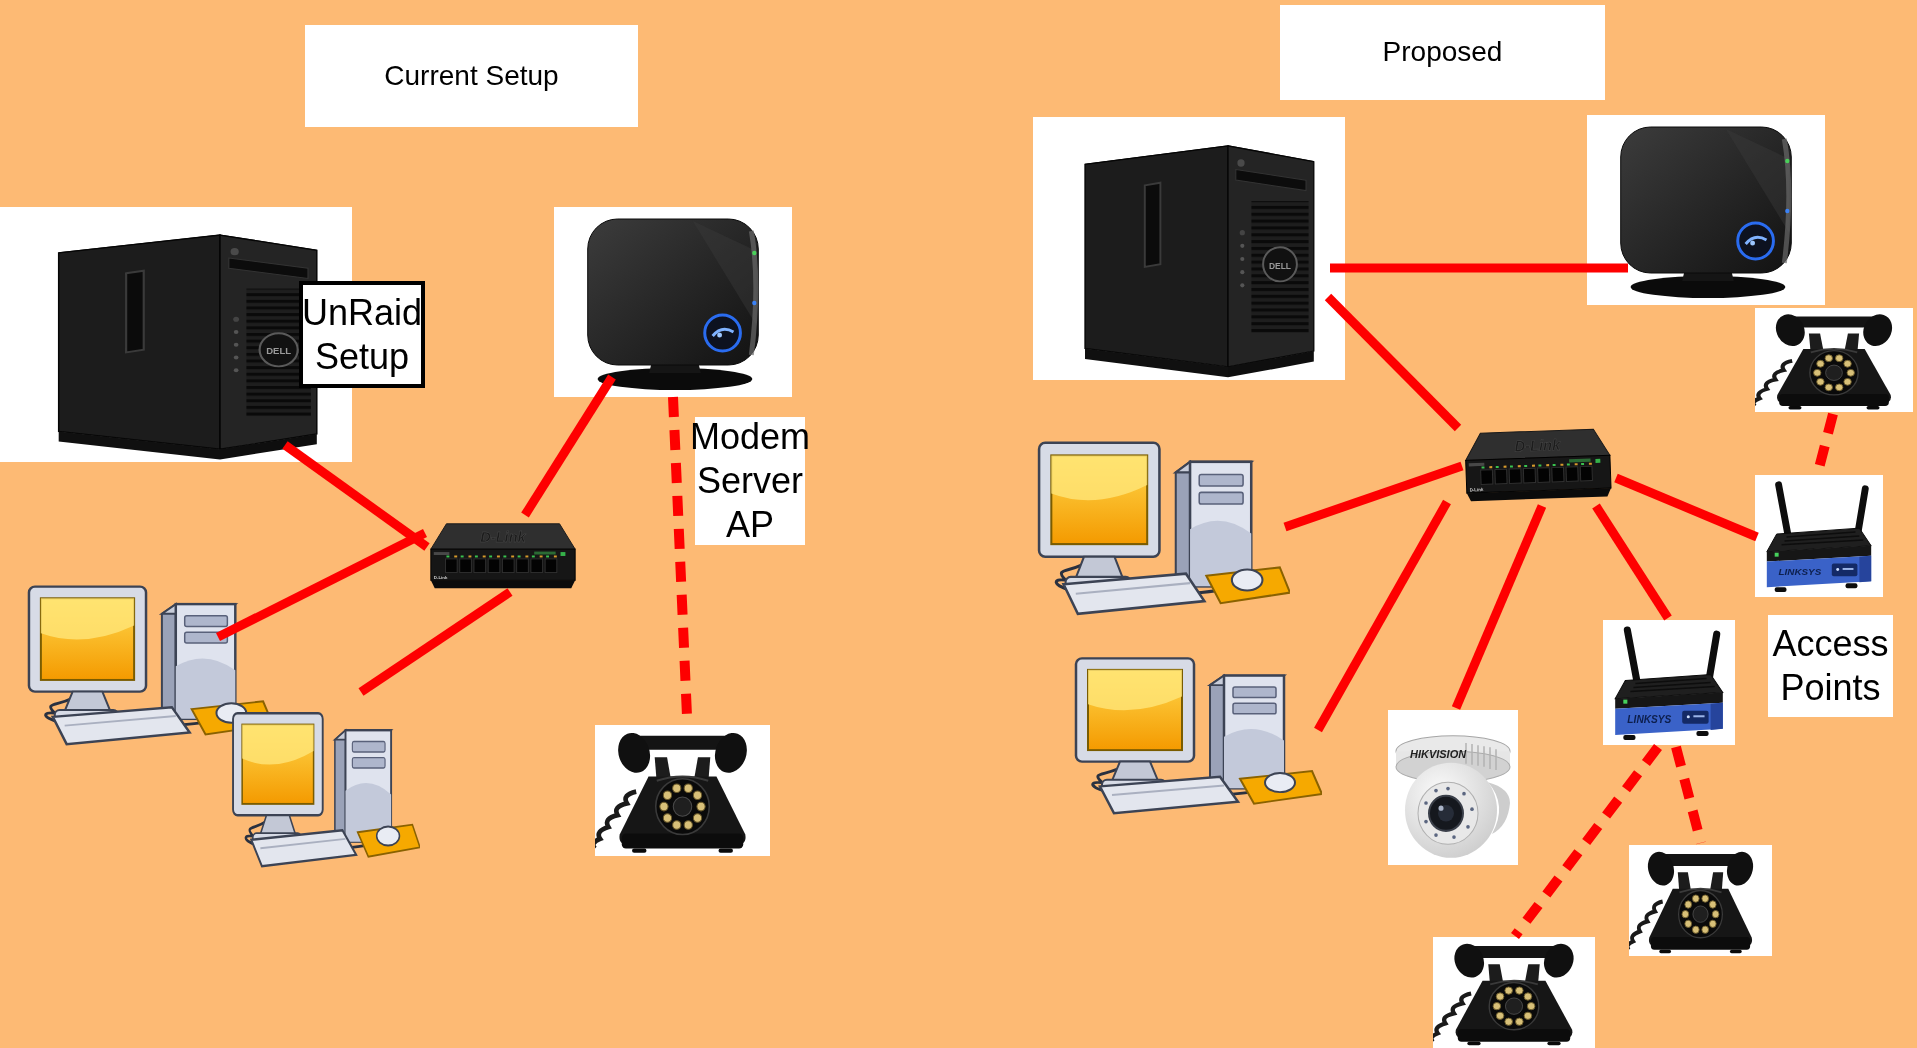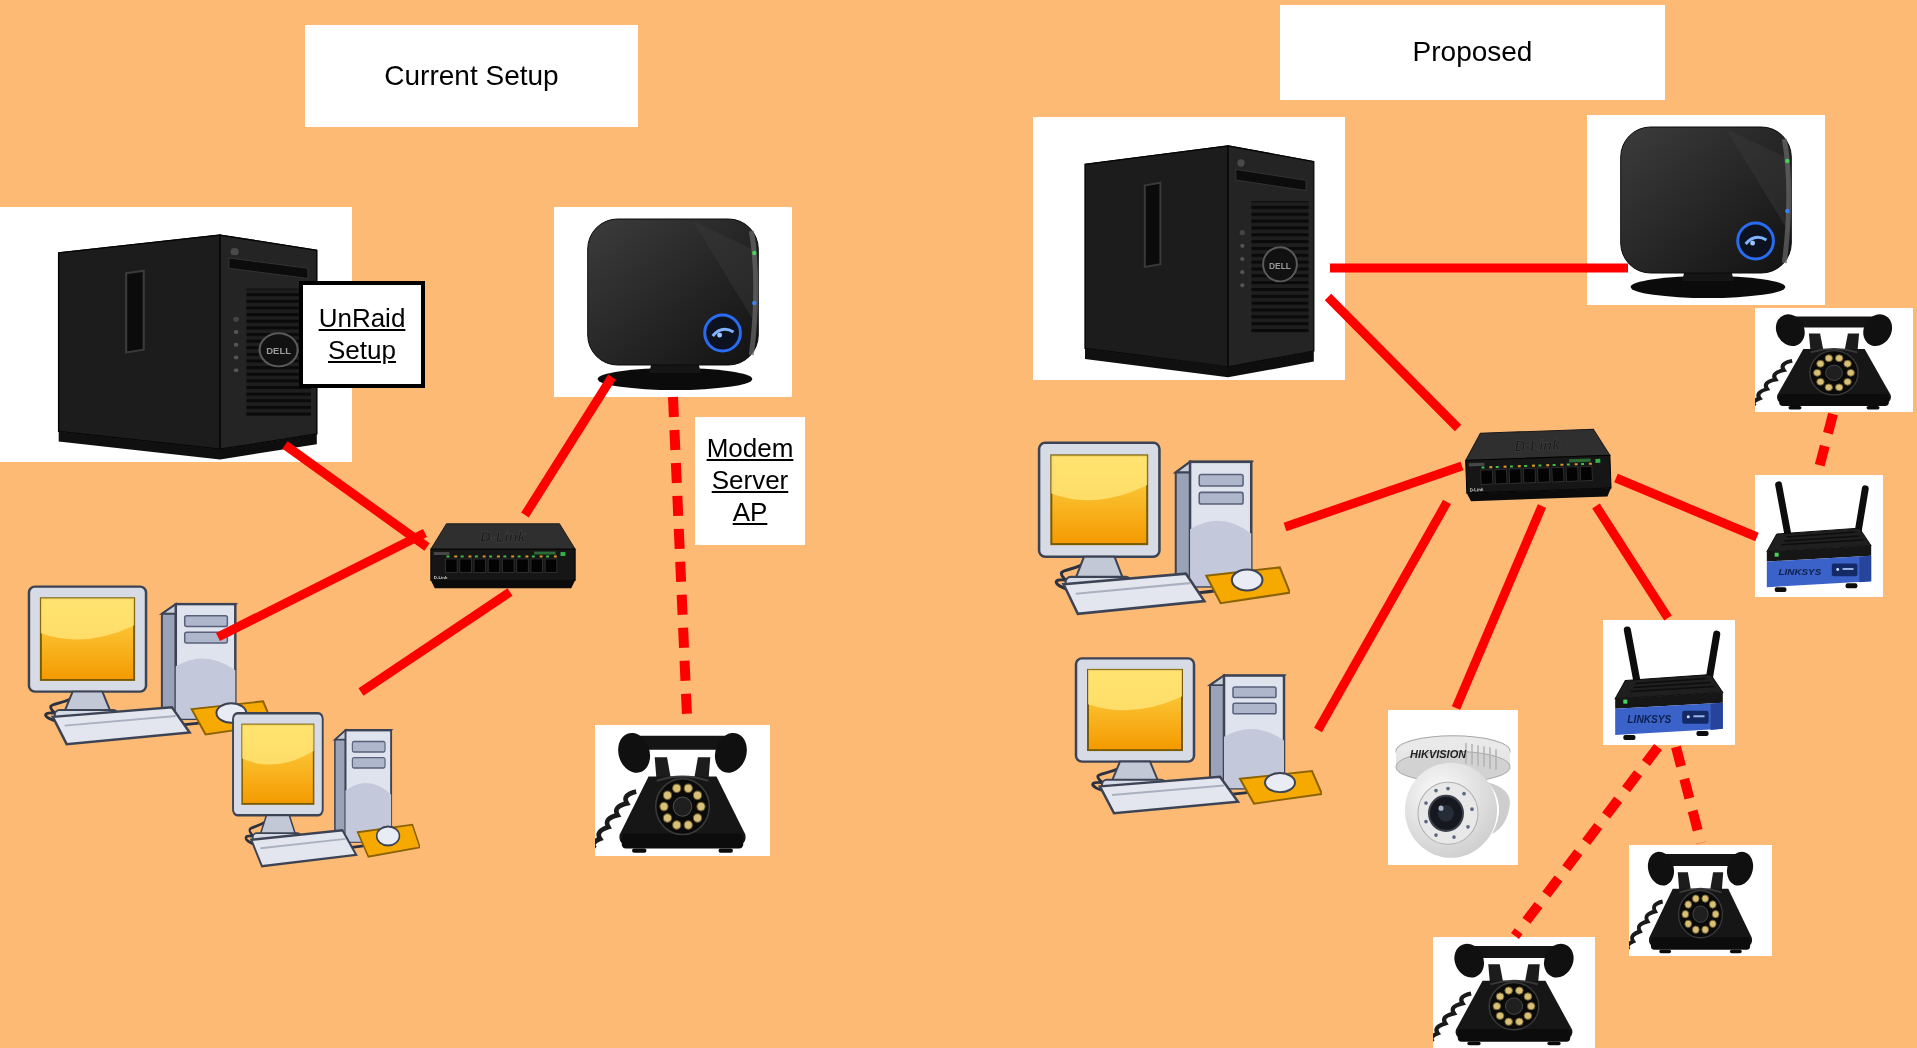--- a/index.html
+++ b/index.html
@@ -6,21 +6,21 @@
   #canvas{position:relative;width:1917px;height:1048px;background:#fdba74;overflow:hidden;
           font-family:"Liberation Sans", sans-serif;}
   .node{position:absolute;}
   .whitebox{background:#ffffff;}
   .node svg{display:block;width:100%;height:100%;}
   #wires{position:absolute;left:0;top:0;z-index:40;pointer-events:none;}
   .lbl{position:absolute;z-index:60;background:#fff;display:flex;flex-direction:column;
        align-items:center;justify-content:center;text-align:center;color:#000;}
   .lbl span{display:block;line-height:1.22;}
   .title-lbl span{font-size:28px;}
-  .small-lbl span{font-size:26px;text-decoration:underline;}
+  .small-lbl span{font-size:36px;}
   .bordered{border:4px solid #000;}
   .dev{z-index:20;}
 </style>
 </head>
 <body>
 
 <div id="canvas">
 
   <svg width="0" height="0" style="position:absolute">
     <defs>
@@ -334,29 +334,33 @@
       <line x1="1596" y1="506" x2="1668" y2="618" stroke="#fe0000" stroke-width="9"></line>
       <line x1="1833" y1="414" x2="1817" y2="476" stroke="#fe0000" stroke-width="10" stroke-dasharray="20 13"></line>
       <line x1="1676" y1="747" x2="1701" y2="843" stroke="#fe0000" stroke-width="10" stroke-dasharray="20 13"></line>
       <line x1="1658" y1="747" x2="1515" y2="936" stroke="#fe0000" stroke-width="10" stroke-dasharray="20 13"></line>
     </svg>
 
   <div class="lbl title-lbl" style="left:305px;top:25px;width:333px;height:102px">
     <span>Current Setup</span>
   </div>
 
-  <div class="lbl title-lbl" style="left:1280px;top:5px;width:385px;height:95px">
+  <div class="lbl title-lbl" style="left:1280px;top:5px;width:325px;height:95px">
     <span>Proposed</span>
   </div>
 
   <div class="lbl small-lbl bordered" style="left:299px;top:281px;width:118px;height:99px">
     <span>UnRaid</span>
     <span>Setup</span>
   </div>
 
   <div class="lbl small-lbl" style="left:695px;top:417px;width:110px;height:128px">
     <span>Modem</span>
     <span>Server</span>
     <span>AP</span>
   </div>
 
+  <div class="lbl small-lbl" style="left:1768px;top:615px;width:125px;height:102px">
+    <span>Access</span>
+    <span>Points</span>
+  </div>
 
 </div>
 
 </body></html>

